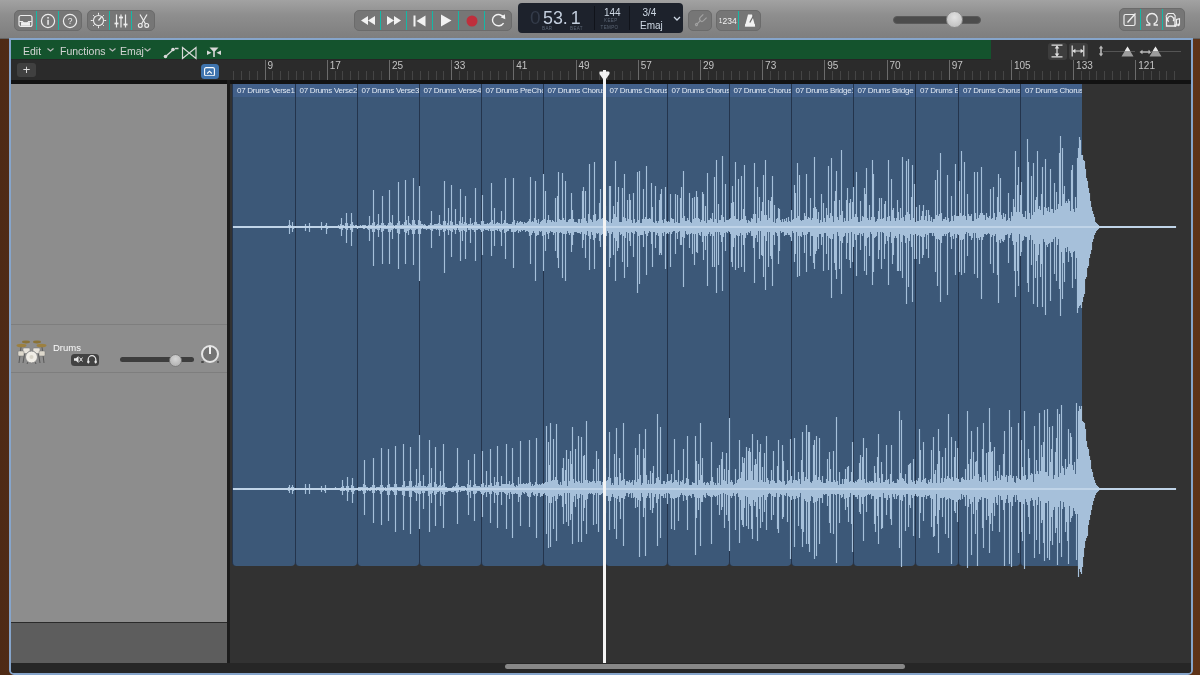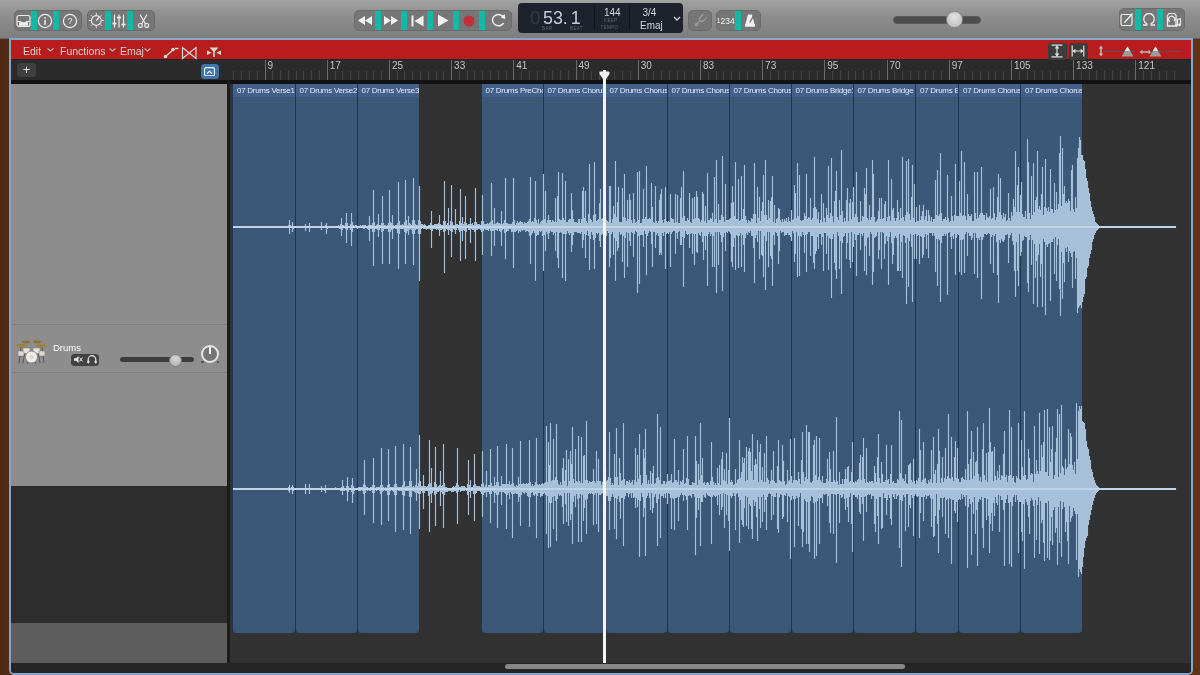--- a/index.html
+++ b/index.html
@@ -4,53 +4,53 @@
 *{margin:0;padding:0;box-sizing:border-box}
 html,body{width:1200px;height:675px;overflow:hidden}
 body{font-family:"Liberation Sans",sans-serif;position:relative;
 background:linear-gradient(90deg,#4e2a15 0%,#7c4422 20%,#945526 45%,#8a4d24 70%,#5e3318 100%)}
 .abs{position:absolute}
 
 #toolbar{left:0;top:0;width:1200px;height:39px;
 background:linear-gradient(180deg,#a2a2a2 0%,#8e8e8e 40%,#7e7e7e 100%);
 border-bottom:1px solid #636363}
 .tbgrp{position:absolute;top:10px;height:21px;background:#767676;border:1px solid #6b6b6b;border-radius:5px;display:flex}
-.tbseg{width:22.6px;height:100%;display:flex;align-items:center;justify-content:center;border-right:6px solid #14b8a6}
+.tbseg{width:22.6px;height:100%;display:flex;align-items:center;justify-content:center;border-right:1px solid #14b8a6}
 .tbseg:last-child{border-right:none}
 
 #lcd{left:518px;top:3px;width:165px;height:30px;background:#1d222c;border-radius:4px;color:#cdd7e3}
 #lcd .div{position:absolute;top:3px;bottom:3px;width:1px;background:#10131a}
 .lcdlab{position:absolute;font-size:4.5px;color:#5c6675;letter-spacing:.4px}
 
 #topslider{left:893px;top:16px;width:88px;height:8px;border-radius:4px;background:#4c4c4c;border:1px solid #5a5a5a}
 #topthumb{left:946px;top:11px;width:17px;height:17px;border-radius:50%;background:radial-gradient(circle at 50% 35%,#e3e3e3,#b9b9b9);border:1px solid #8a8a8a}
 
 #win{left:9px;top:38px;width:1184px;height:637px;background:#2d2d2d;border:2.5px solid #86a5cb;border-radius:0 0 5px 5px;overflow:hidden}
 
-#menubar{left:0;top:0;width:1180px;height:20px;background:#b91c1c;border-bottom:1px solid #262626;color:#d4d4d4;font-size:10.5px}
+#menubar{left:0;top:0;width:980px;height:20px;background:#14532d;border-bottom:1px solid #262626;color:#d4d4d4;font-size:10.5px}
 .mitem{position:absolute;top:5px}
 .chev{position:absolute;top:8px;width:7px;height:4px}
 .mbtn{position:absolute;top:2.5px;height:17px;border-radius:3px;display:flex;align-items:center;justify-content:center}
 
 #row3{left:0;top:20px;width:1180px;height:19.5px;background:#2b2b2b}
 #plusbtn{left:6px;top:3px;width:19px;height:14px;background:#404040;border-radius:3px;color:#ddd;font-size:13px;text-align:center;line-height:13px}
 #bluebtn{left:189.5px;top:3.5px;width:18.5px;height:15px;background:#3f74ae;border-radius:3.5px}
 
 .tk{position:absolute;top:11px;height:8.5px;width:1px;background:#454545}
 .tk8{position:absolute;top:0;height:19.5px;width:1px;background:#6b6b6b}
 .rn{position:absolute;top:-0.5px;font-size:10px;color:#c3c3c3}
 #blackband{left:0;top:39.5px;width:1180px;height:4.5px;background:#121212}
 
-#lpanel{left:0;top:43.5px;width:216px;height:402px;background:#8d8d8d}
+#lpanel{left:0;top:43.5px;width:216px;height:538px;background:#8d8d8d}
 #lpanel2{left:0;top:581.5px;width:216px;height:41px;background:#5d5d5d;border-top:1px solid #2a2a2a}
 #paneldiv{left:216px;top:39.5px;width:3px;height:583px;background:#1c1c1c}
 
 #trackarea{left:219px;top:44px;width:961px;height:578.5px;background:#323232}
 
-.reg{position:absolute;top:44px;height:549px;background:#3c5878;border-left:1px solid #24344c;border-radius:0 0 4px 4px;overflow:hidden;box-shadow:inset 0 1px 0 #506f99}
+.reg{position:absolute;top:44px;height:482px;background:#3c5878;border-left:1px solid #24344c;border-radius:0 0 4px 4px;overflow:hidden;box-shadow:inset 0 1px 0 #506f99}
 .rlab{height:13px;background:#42608a;font-size:8px;color:#e2eaf4;white-space:nowrap;overflow:hidden;padding:1.5px 0 0 4px;letter-spacing:-0.28px}
 
 #scrollstrip{left:0;top:622.5px;width:1180px;height:11px;background:#262626}
 #scrollthumb{left:494px;top:1.5px;width:400px;height:5px;border-radius:3px;background:#878787}
 
 #playhead{left:592.2px;top:30px;width:2.4px;height:593px;background:#f4f4f4}
 #phmark{left:588px;top:31px}
 
 .thtext{left:42px;top:258.5px;font-size:9.5px;color:#fbfbfb}
 #msbtns{left:60px;top:270px;width:28px;height:12px;background:rgba(50,50,50,.82);border-radius:3.5px;display:flex;align-items:center;justify-content:space-evenly}
@@ -426,40 +426,43 @@
       <i class="tk" style="left:1139.8px"></i>
       <i class="tk" style="left:1147.6px"></i>
       <i class="tk" style="left:1155.4px"></i>
       <i class="tk" style="left:1163.2px"></i>
       <span class="rn" style="left:256.5px">9</span>
       <span class="rn" style="left:318.7px">17</span>
       <span class="rn" style="left:380.9px">25</span>
       <span class="rn" style="left:443.1px">33</span>
       <span class="rn" style="left:505.3px">41</span>
       <span class="rn" style="left:567.5px">49</span>
-      <span class="rn" style="left:629.7px">30</span>
-      <span class="rn" style="left:691.9px">83</span>
+      <span class="rn" style="left:629.7px">57</span>
+      <span class="rn" style="left:691.9px">29</span>
       <span class="rn" style="left:754.1px">73</span>
       <span class="rn" style="left:816.3px">95</span>
       <span class="rn" style="left:878.5px">70</span>
       <span class="rn" style="left:940.7px">97</span>
       <span class="rn" style="left:1002.9px">105</span>
       <span class="rn" style="left:1065.1px">133</span>
       <span class="rn" style="left:1127.3px">121</span>
   </div>
   <div id="blackband" class="abs"></div>
   <div id="trackarea" class="abs"></div>
   <div class="reg" style="left:221.0px;width:62.5px">
       <div class="rlab">07 Drums Verse1</div>
     </div>
     <div class="reg" style="left:283.5px;width:62.0px">
       <div class="rlab">07 Drums Verse2.</div>
     </div>
     <div class="reg" style="left:345.5px;width:62.0px">
       <div class="rlab">07 Drums Verse3.</div>
+    </div>
+    <div class="reg" style="left:407.5px;width:62.0px">
+      <div class="rlab">07 Drums Verse4</div>
     </div>
     <div class="reg" style="left:469.5px;width:62.0px">
       <div class="rlab">07 Drums PreCho</div>
     </div>
     <div class="reg" style="left:531.5px;width:62.0px">
       <div class="rlab">07 Drums Chorus</div>
     </div>
     <div class="reg" style="left:593.5px;width:62.0px">
       <div class="rlab">07 Drums Chorus</div>
     </div>

